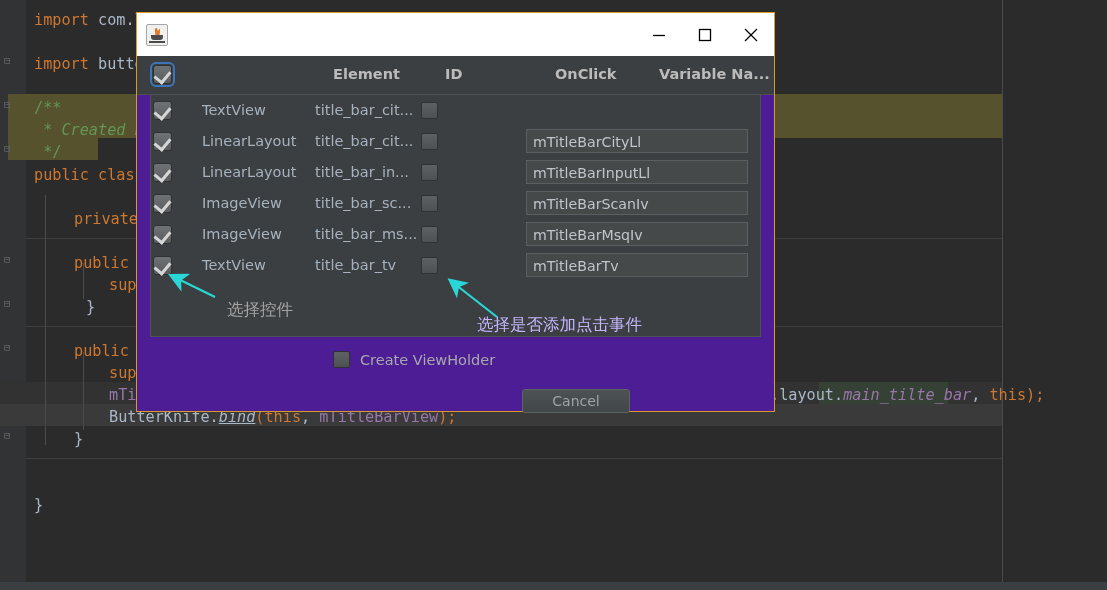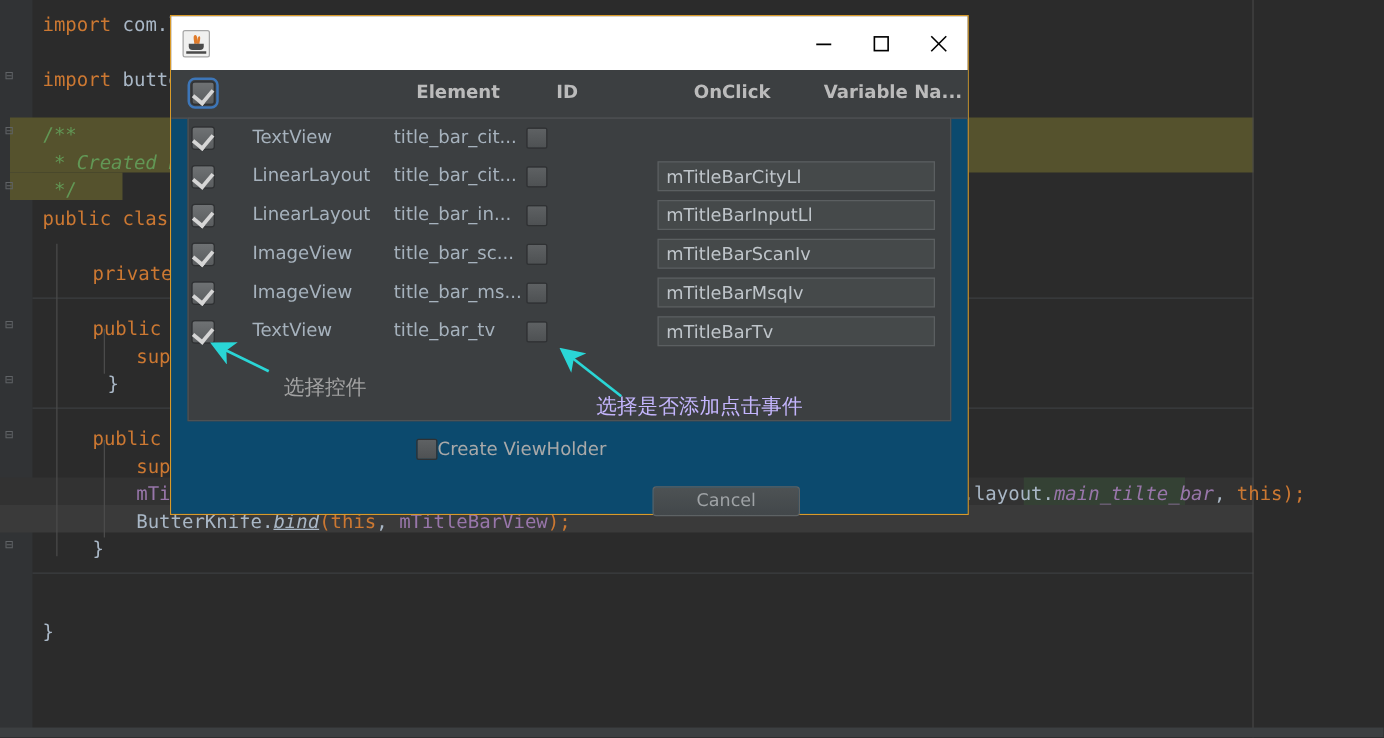--- a/index.html
+++ b/index.html
@@ -79,21 +79,21 @@
   }
   .javaicon .steam2{
     position:absolute;left:11px;top:4px;width:2px;height:6px;background:#e07b2a;border-radius:50% 50% 0 0;
     transform:rotate(10deg);
   }
   .wctrls{margin-left:auto;display:flex;align-items:center;height:43px;}
   .wbtn{width:46px;height:43px;display:flex;align-items:center;justify-content:center;cursor:default;}
   .wbtn svg{display:block;}
 
   .dlgbody{
-    position:absolute;left:0;top:43px;width:637px;height:355px;background:#0c4a6e;
+    position:absolute;left:0;top:43px;width:637px;height:355px;background:#4c1d95;
   }
 
   
   .thead{
     position:absolute;left:0;top:0;width:637px;height:38px;background:#3c3f41;
     border-bottom:1px solid #4f5254;
   }
   .hcb{position:absolute;left:16px;top:9px;}
   .hlabel{
     position:absolute;top:10px;color:#bbbbbb;font-size:14.5px;font-weight:bold;
@@ -125,32 +125,32 @@
   .rc-elem{position:absolute;left:51px;top:7px;color:#a6b2bd;font-size:14.5px;}
   .rc-id{position:absolute;left:164px;top:7px;color:#a6b2bd;font-size:14.5px;}
   .rc-click{position:absolute;left:270px;top:7px;}
   .rc-var{
     position:absolute;left:375px;top:3px;width:222px;height:24px;box-sizing:border-box;
     background:#45494a;border:1px solid #5b5f61;color:#bfc5ca;font-size:14.2px;
     padding:2px 6px;line-height:20px;
   }
 
   
-  .cvh{position:absolute;left:148px;top:295px;display:flex;align-items:center;padding-left:48px;}
+  .cvh{position:absolute;left:148px;top:295px;display:flex;align-items:center;gap:10px;padding-left:48px;}
   .cvh-label{color:#a9a9a9;font-size:14.5px;}
 
   
   .btnrow{position:absolute;left:0;top:333px;width:637px;height:28px;}
   .btn{
     position:absolute;height:24px;box-sizing:border-box;font-size:14px;
     display:flex;align-items:center;justify-content:center;border-radius:3px;cursor:default;
     font-family:"DejaVu Sans","Liberation Sans",sans-serif;
   }
   .btn-cancel{
-    left:385px;top:0;width:118px;
+    left:385px;top:0;width:108px;
     background:linear-gradient(180deg,#4d5254 0%,#42474a 100%);
     border:1px solid #5d6264;color:#9fa3a6;
   }
   .btn-confirm{
     left:514px;top:0;width:111px;
     background:linear-gradient(180deg,#2d3f5e 0%,#24304a 100%);
     border:1px solid #6f8fbf;color:#ccd6e4;font-weight:bold;
   }
 
   

